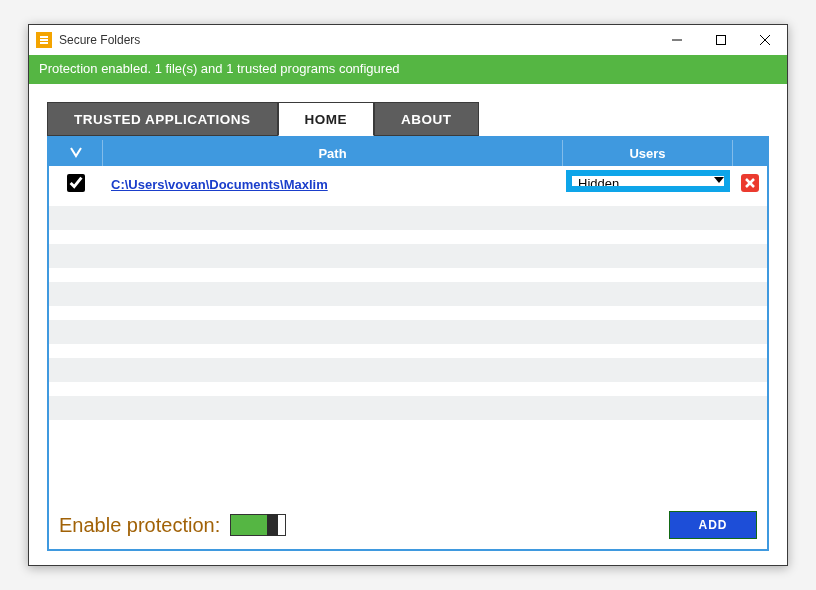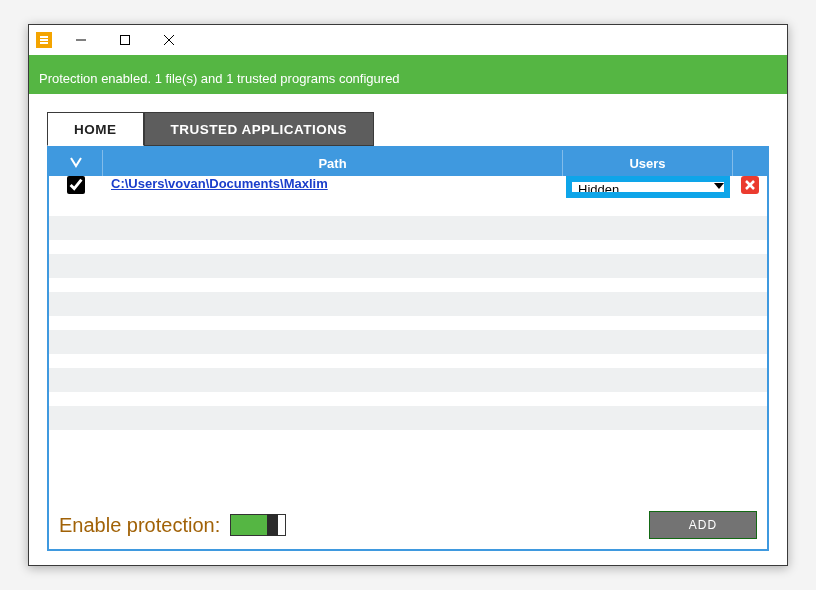--- a/index.html
+++ b/index.html
@@ -48,21 +48,21 @@
     align-items: center;
     justify-content: center;
     cursor: pointer;
   }
   .win-controls .ctrl svg { width: 10px; height: 10px; stroke: #000; stroke-width: 1; fill: none; }
 
   .statusbar {
     background: #55b643;
     color: #fff;
     font-size: 13px;
-    padding: 16px 10px 8px 10px;
+    padding: 6px 10px 8px 10px;
   }
 
   .tabs {
     display: flex;
     padding: 18px 18px 0 18px;
     gap: 0;
   }
   .tab {
     height: 34px;
     display: flex;
@@ -118,21 +118,21 @@
   .rows {
     flex: 1;
     overflow: hidden;
     padding: 0;
     background: #fff;
     display: flex;
     flex-direction: column;
   }
   .row {
     display: flex;
-    align-items: flex-start;
+    align-items: flex-end;
     height: 26px;
     background: #fff;
   }
   .cell { display: flex; align-items: center; }
   .cell.col-check { justify-content: center; }
   .cell.col-path a {
     color: #1a3ecb;
     font-size: 13px;
     font-weight: 600;
     text-decoration: underline;
@@ -215,44 +215,45 @@
     width: 38px;
   }
   .toggle .knob {
     position: absolute;
     left: 36px; top: -1px;
     width: 11px; height: 22px;
     background: #2b2b2b;
   }
   .spacer { flex: 1; }
   .add-btn {
-    background: #737373;
+    background: #1d4ed8;
     color: #fff;
     border: 1px solid #136a14;
     font-size: 12px;
-    font-weight: 400;
+    font-weight: 700;
     letter-spacing: 1px;
-    width: 108px;
+    width: 88px;
     height: 28px;
     cursor: pointer;
   }
 </style>
 </head>
 <body>
 
 <div class="window">
 
   <div class="titlebar">
     <div class="app-icon">
       <svg viewBox="0 0 10 10">
           <rect x="1" y="1" width="8" height="2" fill="#fff"></rect>
           <rect x="1" y="4" width="8" height="2" fill="#fff"></rect>
           <rect x="1" y="7" width="8" height="2" fill="#fff"></rect>
         </svg>
     </div>
+    <div class="title">Secure Folders</div>
     <div class="win-controls">
       <div class="ctrl">
         <svg viewBox="0 0 10 10">
             <line x1="0" y1="5" x2="10" y2="5"></line>
           </svg>
       </div>
       <div class="ctrl">
         <svg viewBox="0 0 10 10">
             <rect x="0.5" y="0.5" width="9" height="9"></rect>
           </svg>
@@ -264,22 +265,23 @@
           </svg>
       </div>
     </div>
   </div>
 
   <div class="statusbar">
     <span>Protection enabled. 1 file(s) and 1 trusted programs configured</span>
   </div>
 
   <div class="tabs">
+    <div class="tab">TRUSTED APPLICATIONS</div>
     <div class="tab active">HOME</div>
-    <div class="tab">TRUSTED APPLICATIONS</div>
+    <div class="tab">ABOUT</div>
   </div>
 
   <div class="content-border">
 
     <div class="table-head">
       <div class="th col-check">
         <span class="sort-icon">
           <svg viewBox="0 0 14 12">
               <polyline points="2,2 7,10 12,2"></polyline>
             </svg>

